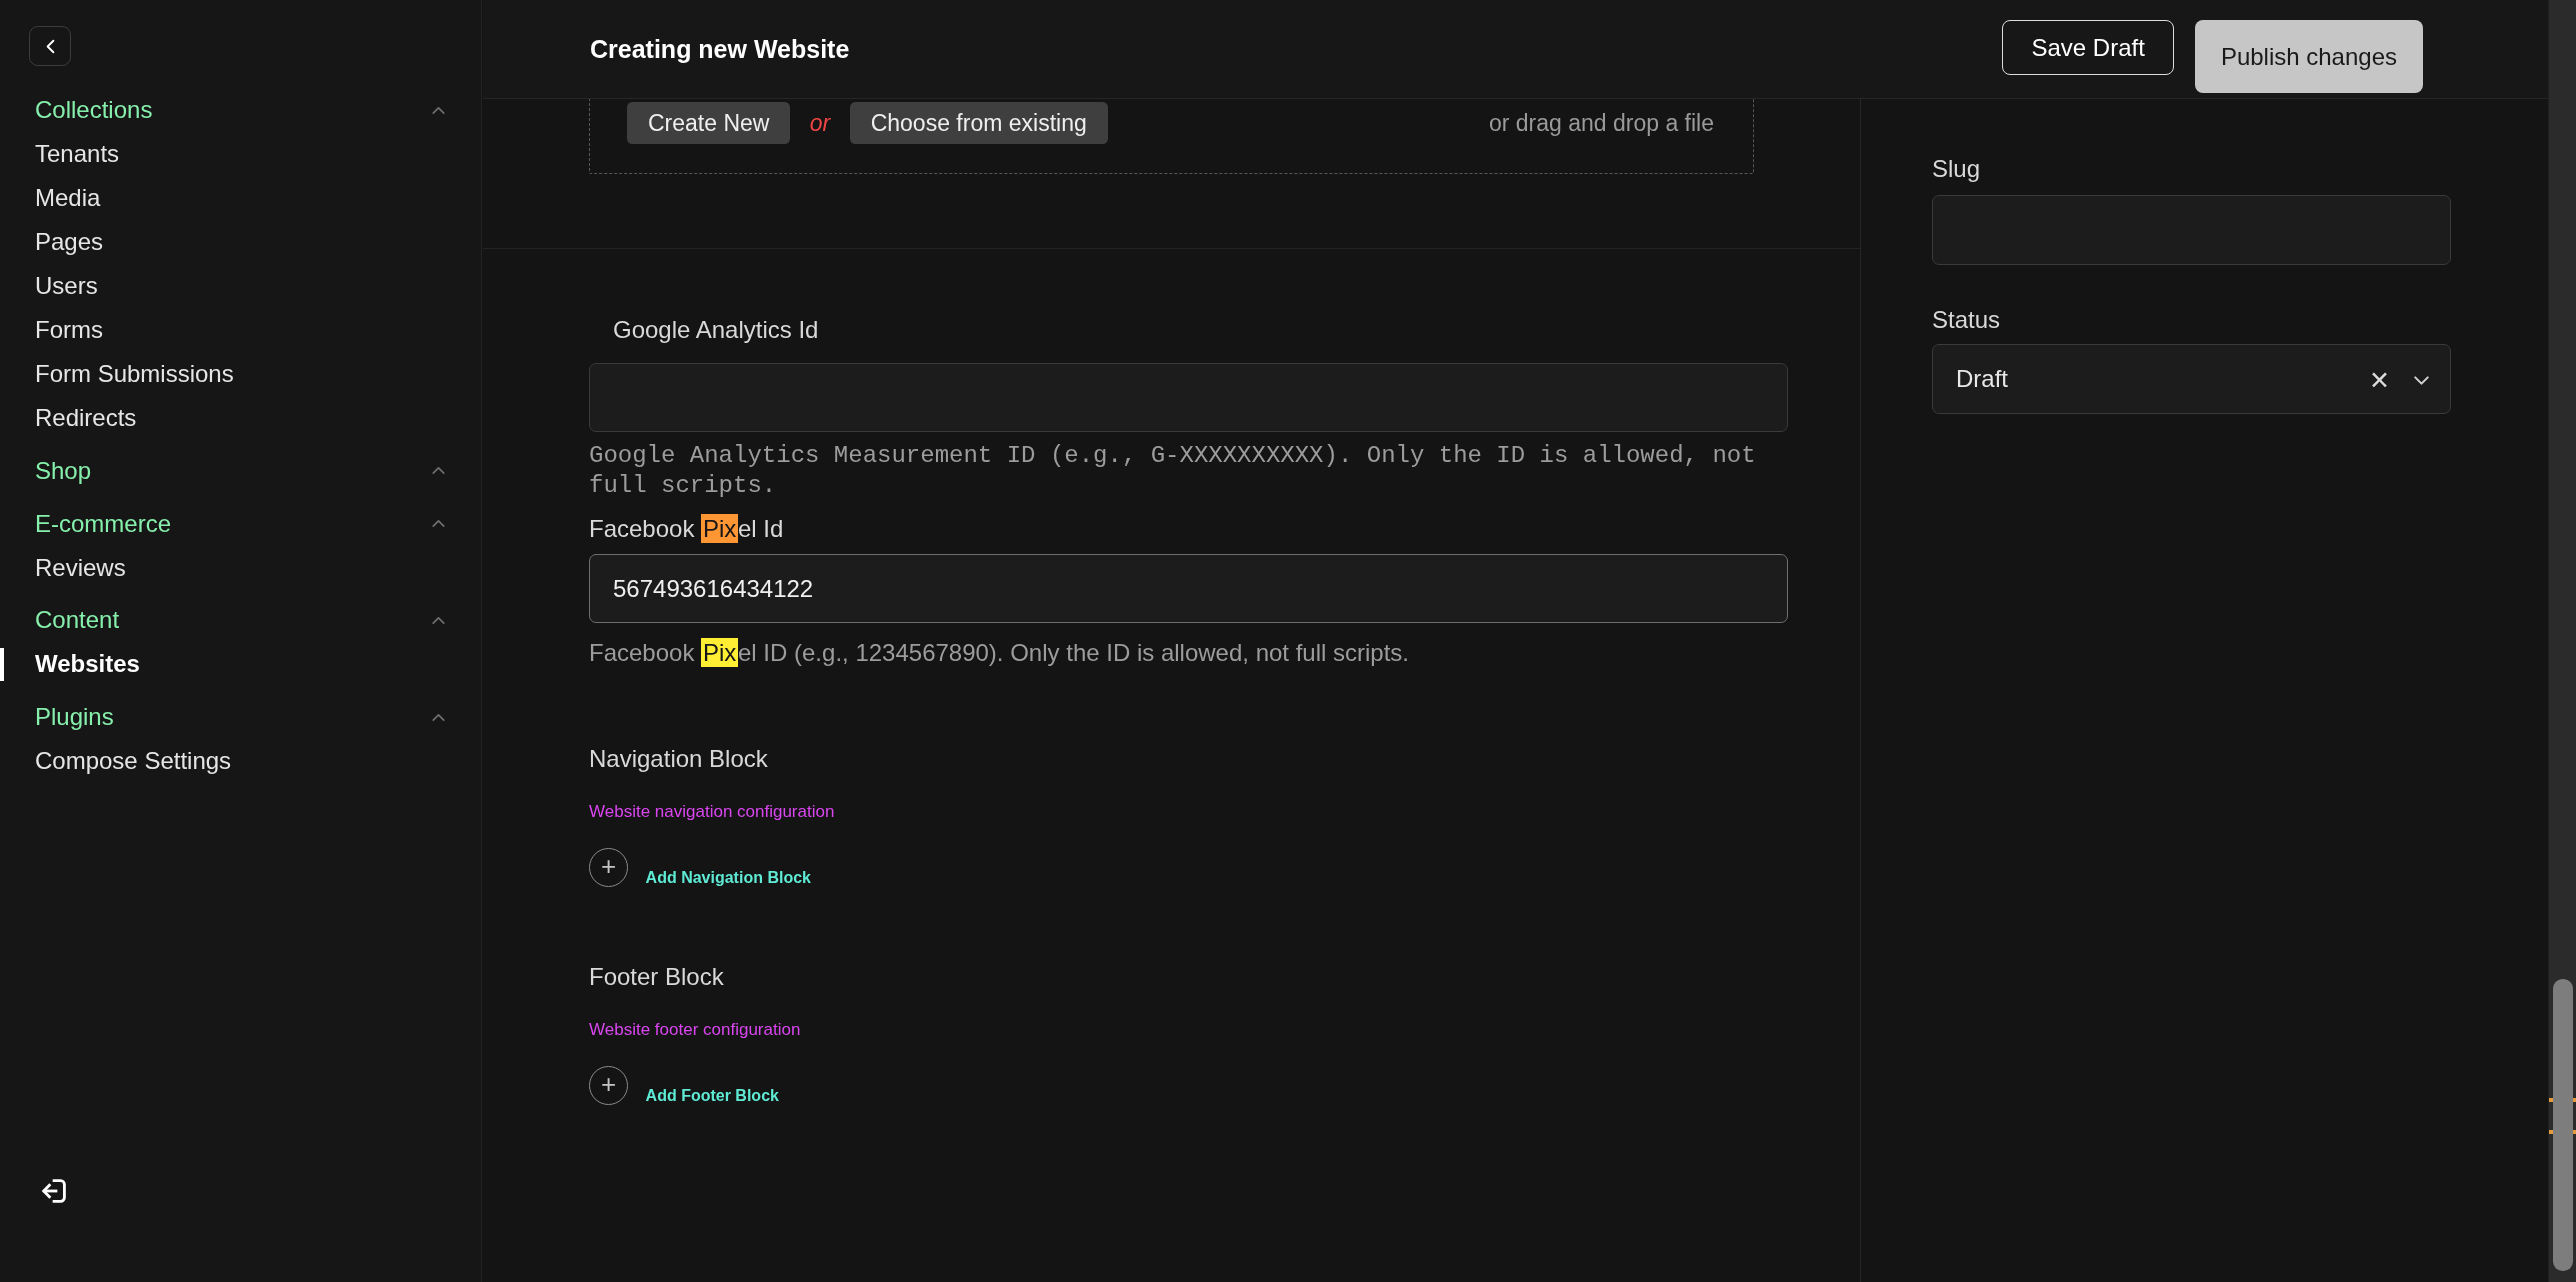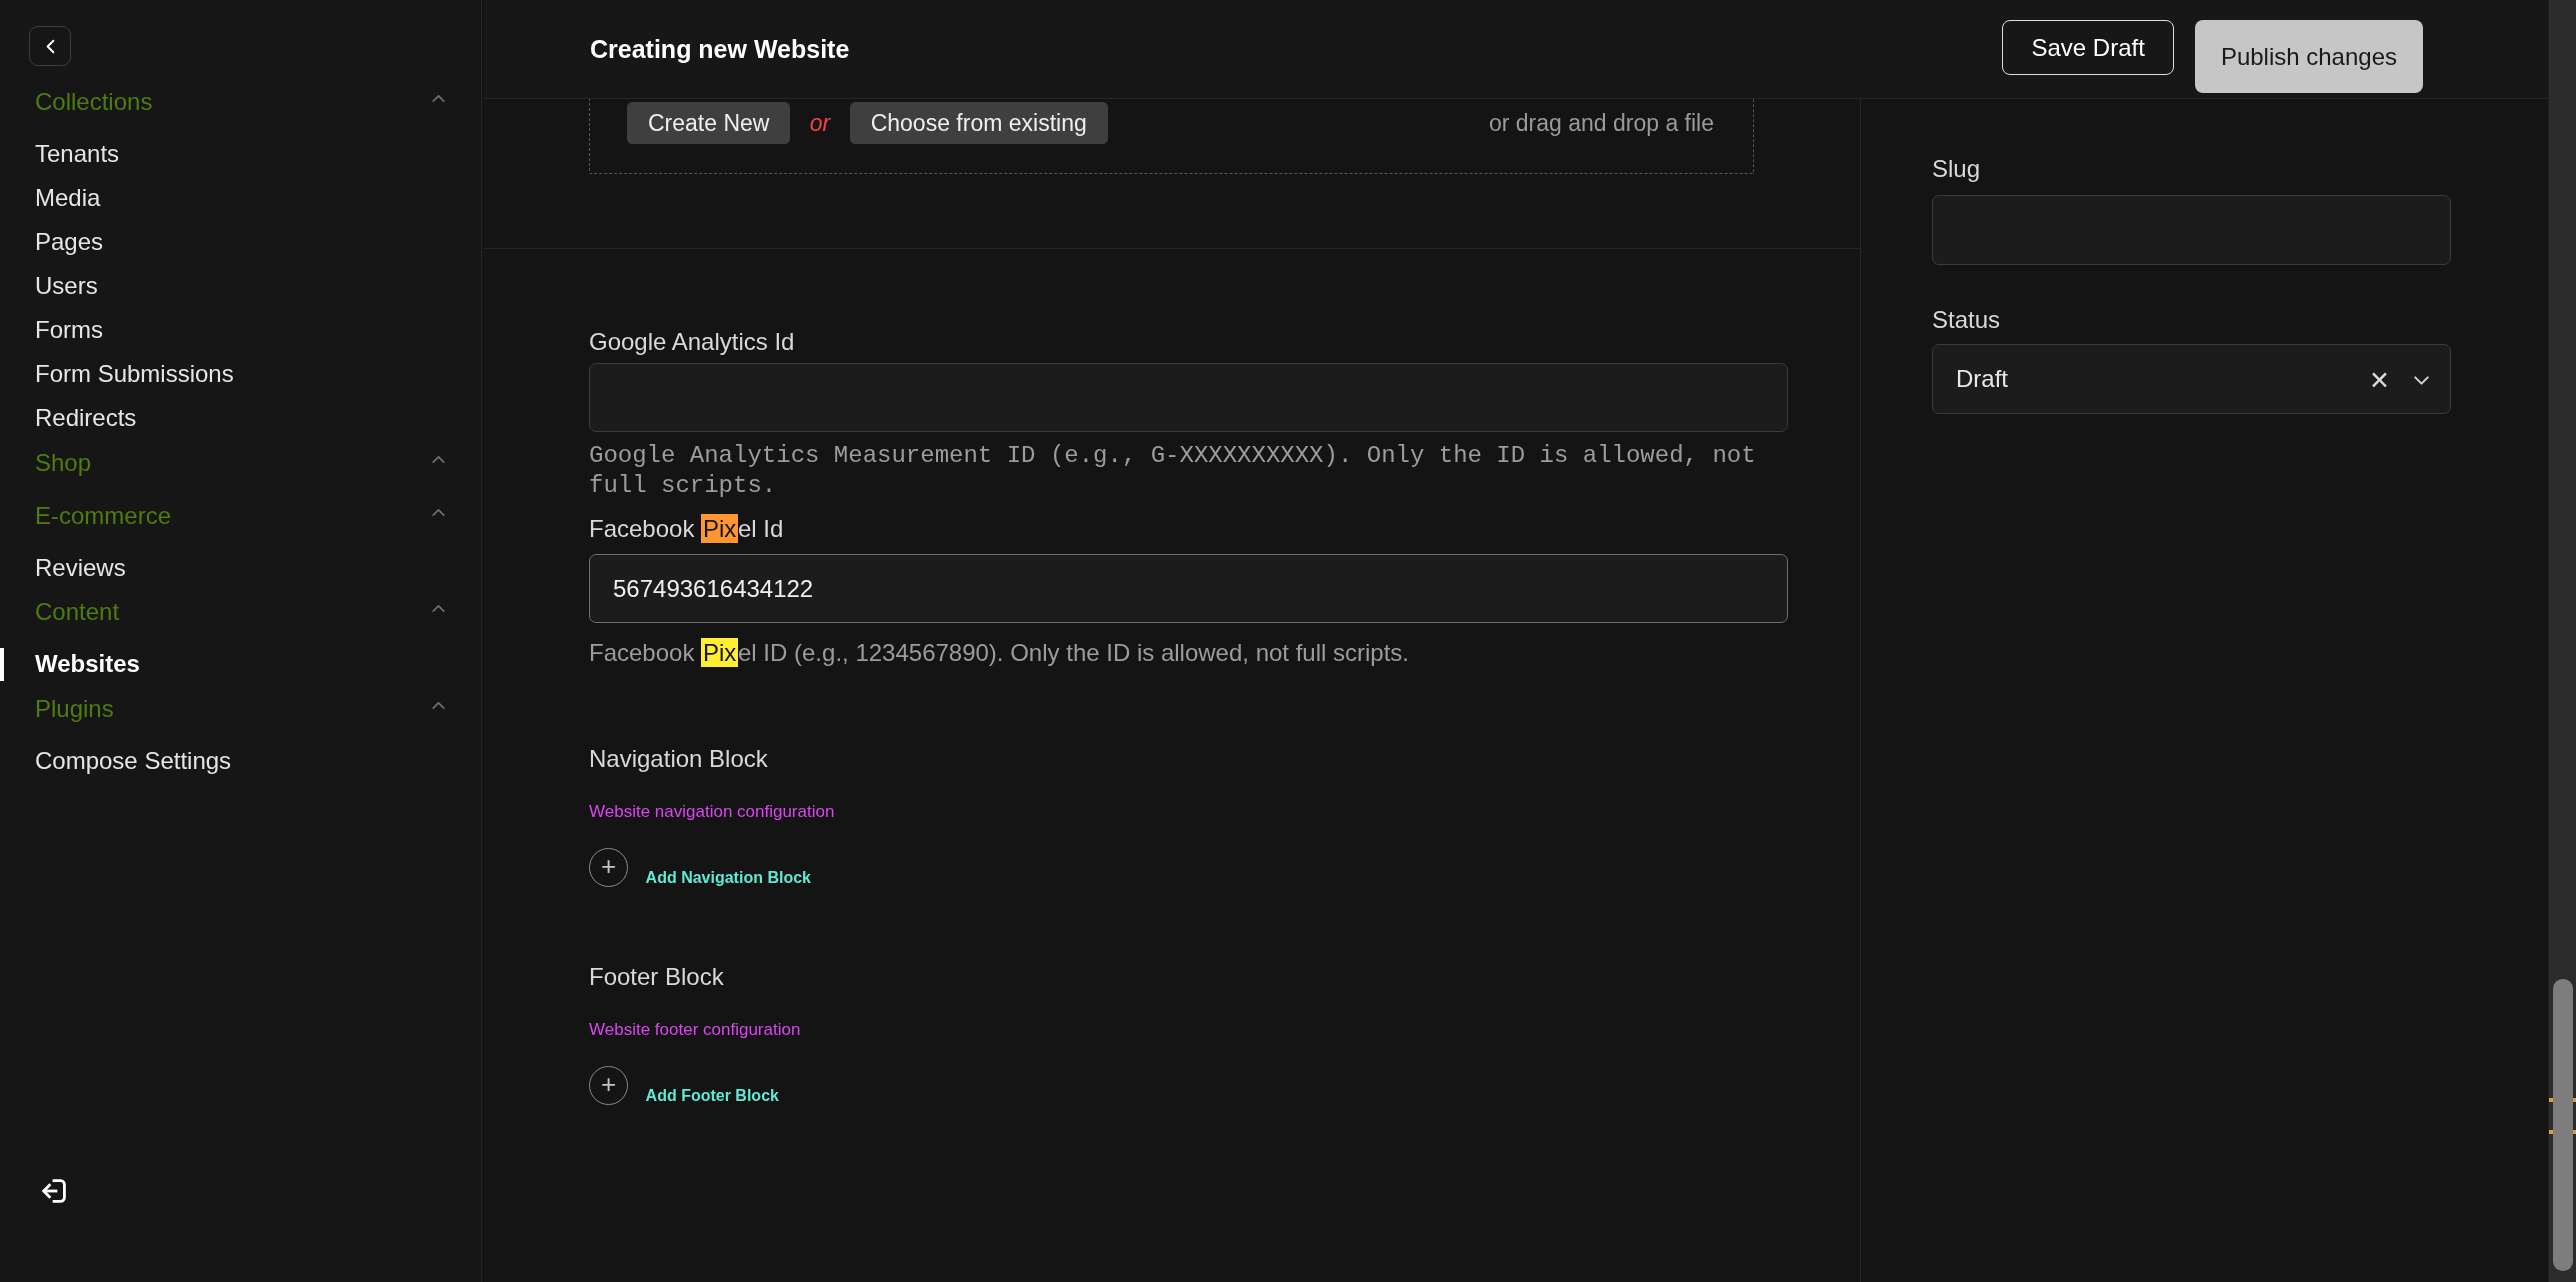--- a/index.html
+++ b/index.html
@@ -17,22 +17,22 @@
     position: absolute; left:0; top:0; width:482px; height:1283px;
     background:#161616; border-right:0.9px solid #242424;
   }
   .back-btn {
     position:absolute; left:29px; top:26px; width:42px; height:40px;
     background:transparent; border:0.9px solid #3d3d3d; border-radius:8.8px;
     display:flex; align-items:center; justify-content:center; cursor:pointer;
   }
   .nav { position:absolute; left:35px; right:32px; top:88px; }
   .group-hdr {
-    height:44px; display:flex; align-items:flex-start; justify-content:space-between;
-    color:#4d7c0f; font-size:24px; cursor:pointer;
+    height:44px; display:flex; align-items:center; justify-content:space-between;
+    color:#86efac; font-size:24px; cursor:pointer;
   }
   .group-hdr + .nav-item { }
   .nav-item {
     height:44px; display:flex; align-items:center; font-size:24px; color:#e6e6e6;
     cursor:pointer; position:relative;
   }
   .nav-item.active { font-weight:700; color:#ffffff; }
   .nav-item.active .active-bar {
     position:absolute; left:-35px; top:5.3px; width:4.4px; height:33px; background:#ffffff;
   }
@@ -94,21 +94,21 @@
     font-family:"Liberation Sans", sans-serif; outline:none;
   }
   .text-input.focused { border-color:#6f6f6f; }
   .helper { font-size:24px; color:#9c9c9c; line-height:30px; }
 
   .fb-label, .fb-helper { white-space:pre-wrap; }
   .hl-active { background:#ff9634; color:#161616; padding:0.9px 1.8px; }
   .hl-inactive { background:#ffee33; color:#161616; padding:0.9px 1.8px; }
 
   .blk { position:absolute; left:106px; width:1199px; }
-  .blk-ga-label    { top:228px; } .blk-ga-input  { top:264px; } .blk-ga-help  { top:342px;font-family:Liberation Mono, monospace; }
+  .blk-ga-label    { top:216px;margin-left:24px; } .blk-ga-input  { top:264px; } .blk-ga-help  { top:342px;font-family:Liberation Mono, monospace; }
   .blk-fb-label    { top:415px; } .blk-fb-input  { top:455px; } .blk-fb-help  { top:539px; }
   .blk-nav-label   { top:645px; } .blk-nav-desc  { top:698px; } .blk-nav-add  { top:749px; }
   .blk-ftr-label   { top:863px; } .blk-ftr-desc  { top:916px; } .blk-ftr-add { top:967px; }
 
   .desc { font-size:17px; color:#d946ef; line-height:30px; }
   .add-btn {
     display:flex; align-items:center; gap:17.6px; background:transparent; border:none;
     cursor:pointer; padding:0; font-family:"Liberation Sans", sans-serif;
   }
   .plus-circle {

